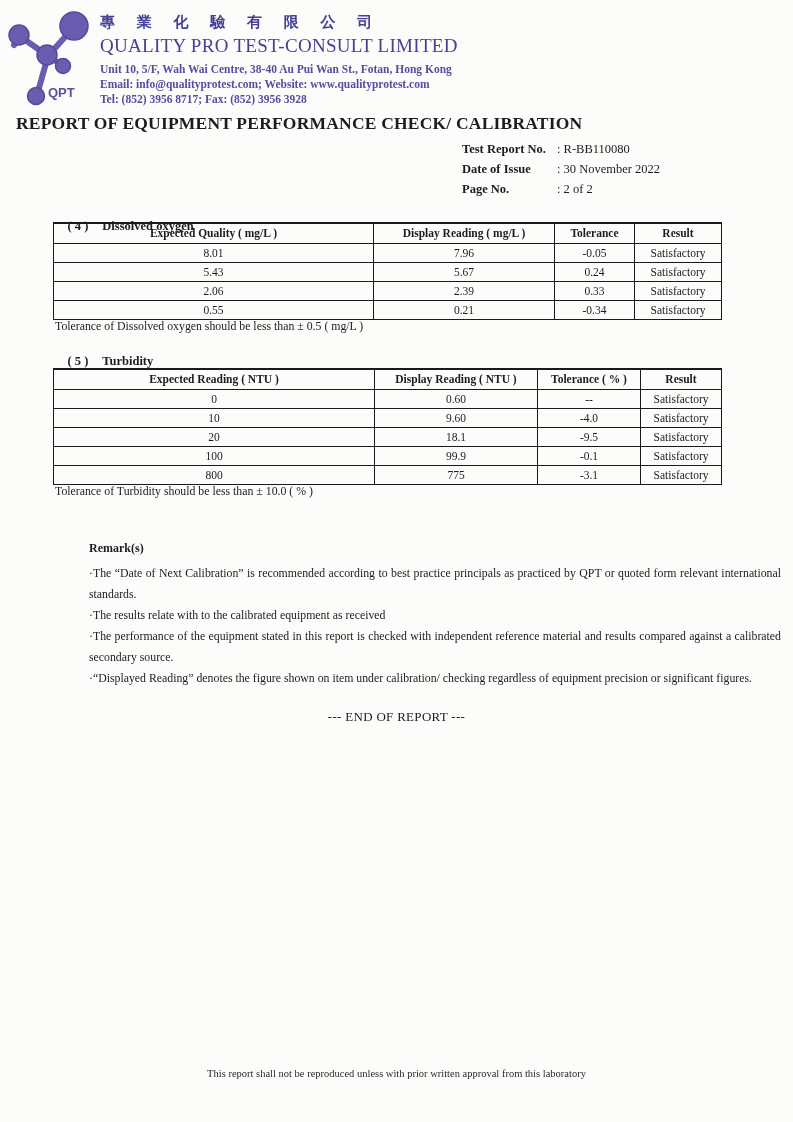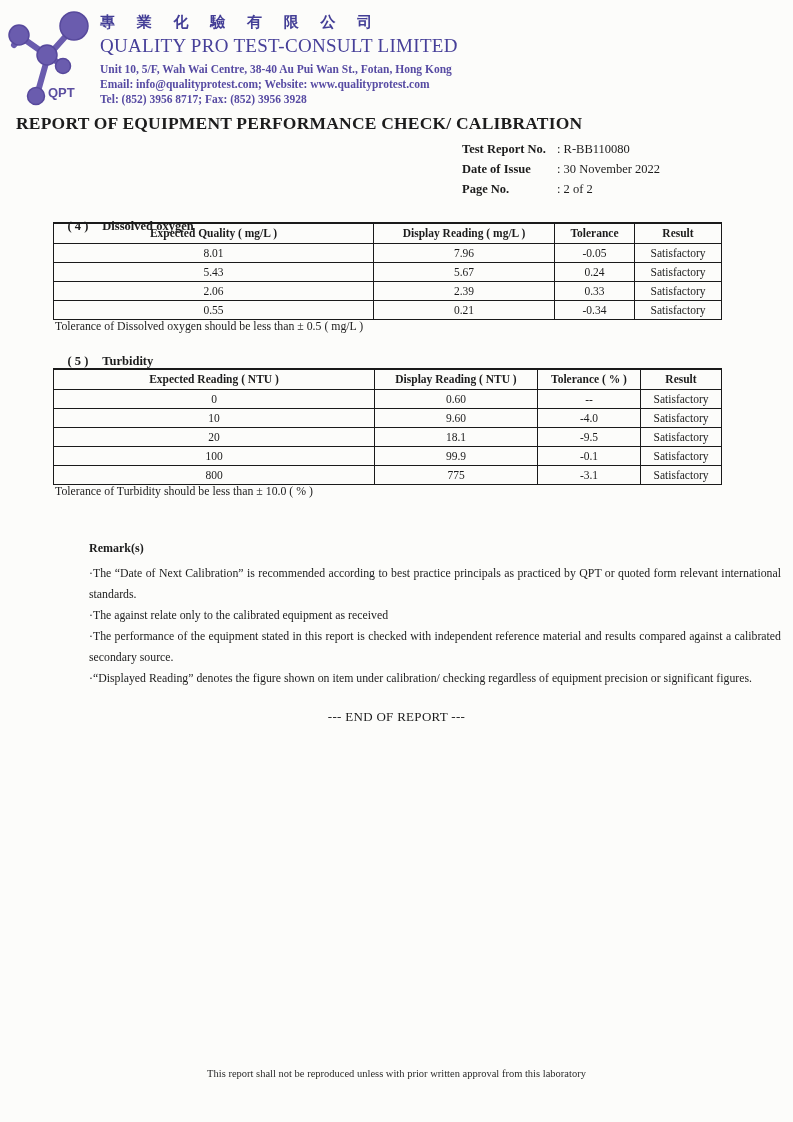--- a/index.html
+++ b/index.html
@@ -241,21 +241,21 @@
         <td>Satisfactory</td>
       </tr>
     </tbody>
   </table>
 
   <div class="table-note" style="top:484px;">Tolerance of Turbidity should be less than ± 10.0 ( % )</div>
 
   <div class="remarks">
     <div class="remarks-heading">Remark(s)</div>
     <div class="remark">·The “Date of Next Calibration” is recommended according to best practice principals as practiced by QPT or quoted form relevant international standards.</div>
-    <div class="remark">·The against relate only to the calibrated equipment as received</div>
+    <div class="remark">·The results relate with to the calibrated equipment as received</div>
     <div class="remark">·The performance of the equipment stated in this report is checked with independent reference material and results compared against a calibrated secondary source.</div>
     <div class="remark">·“Displayed Reading” denotes the figure shown on item under calibration/ checking regardless of equipment precision or significant figures.</div>
   </div>
 
   <div class="end-of-report">--- END OF REPORT ---</div>
 
   <div class="footer-note">This report shall not be reproduced unless with prior written approval from this laboratory</div>
 
 </div>
 

